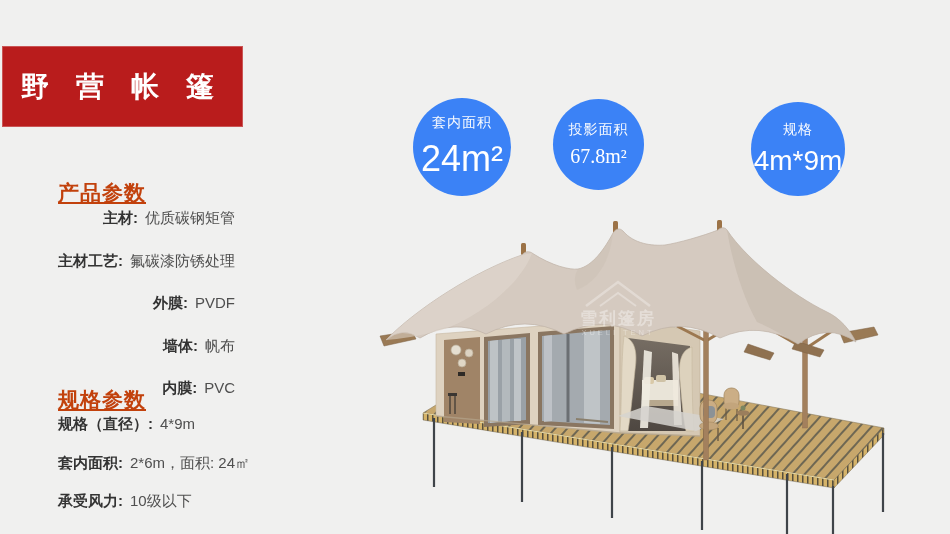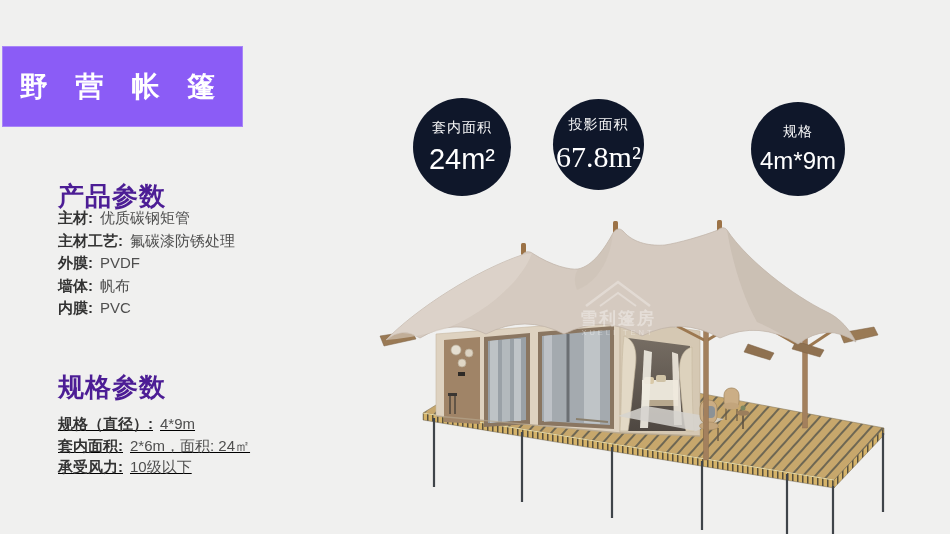--- a/index.html
+++ b/index.html
@@ -8,48 +8,49 @@
     font-family:"Liberation Sans","DejaVu Sans",sans-serif;
     background:#f0f0ef;
   }
   .stage{
     position:relative;width:950px;height:534px;overflow:hidden;
     background:#f0f0ef;
   }
   
   .banner{
     position:absolute;left:2px;top:46px;width:241px;height:81px;
-    background:#8b5cf6;color:#fff;
+    background:#b91c1c;color:#fff;
     display:flex;align-items:center;justify-content:center;
     font-size:28px;font-weight:700;letter-spacing:10px;
     box-shadow:0 0 0 1px rgba(255,255,255,.25) inset;
+    font-family:Liberation Serif, serif;
   }
   
   .circle{
-    position:absolute;border-radius:50%;background:#0f172a;color:#fff;
+    position:absolute;border-radius:50%;background:#3b82f6;color:#fff;
     display:flex;flex-direction:column;align-items:center;justify-content:center;
     text-align:center;
   }
   #circle-1{left:413px;top:98px;width:98px;height:98px;}
   #circle-2{left:553px;top:99px;width:91px;height:91px;font-family:Liberation Serif, serif;}
   #circle-3{left:751px;top:102px;width:94px;height:94px;}
   .circle .lbl{font-size:14px;letter-spacing:1px;margin-bottom:6px;opacity:.96;}
-  .val-a{font-size:29px;}
-  .val-b{font-size:30px;}
-  .val-c{font-size:24px;}
+  .val-a{font-size:36px;}
+  .val-b{font-size:20px;}
+  .val-c{font-size:28px;}
   
   .heading{
-    position:absolute;left:58px;color:#4c1d95;
-    font-size:26px;font-weight:700;letter-spacing:1px;
+    position:absolute;left:58px;color:#c2410c;
+    font-size:21px;font-weight:700;letter-spacing:1px;text-decoration:underline;
   }
   #heading-product{top:179px;}
-  #heading-spec{top:370px;}
+  #heading-spec{top:386px;}
   .rows{position:absolute;left:58px;display:flex;flex-direction:column;}
-  #rows-product{top:209px;gap:4px;}
-  #rows-spec{top:415px;gap:3px;text-decoration:underline;}
+  #rows-product{top:209px;gap:24px;text-align:right;}
+  #rows-spec{top:415px;gap:20px;}
   .prow{font-size:15px;line-height:18.5px;white-space:nowrap;}
   .plabel{font-weight:700;color:#333333;margin-right:7px;}
   .pvalue{color:#4f4f4f;}
   
   .tent{position:absolute;left:372px;top:200px;width:575px;height:334px;}
   .watermark-cn{font-size:17px;font-weight:700;letter-spacing:2px;}
   .watermark-en{font-size:7.5px;letter-spacing:3px;}
 </style>
 </head>
 <body>

